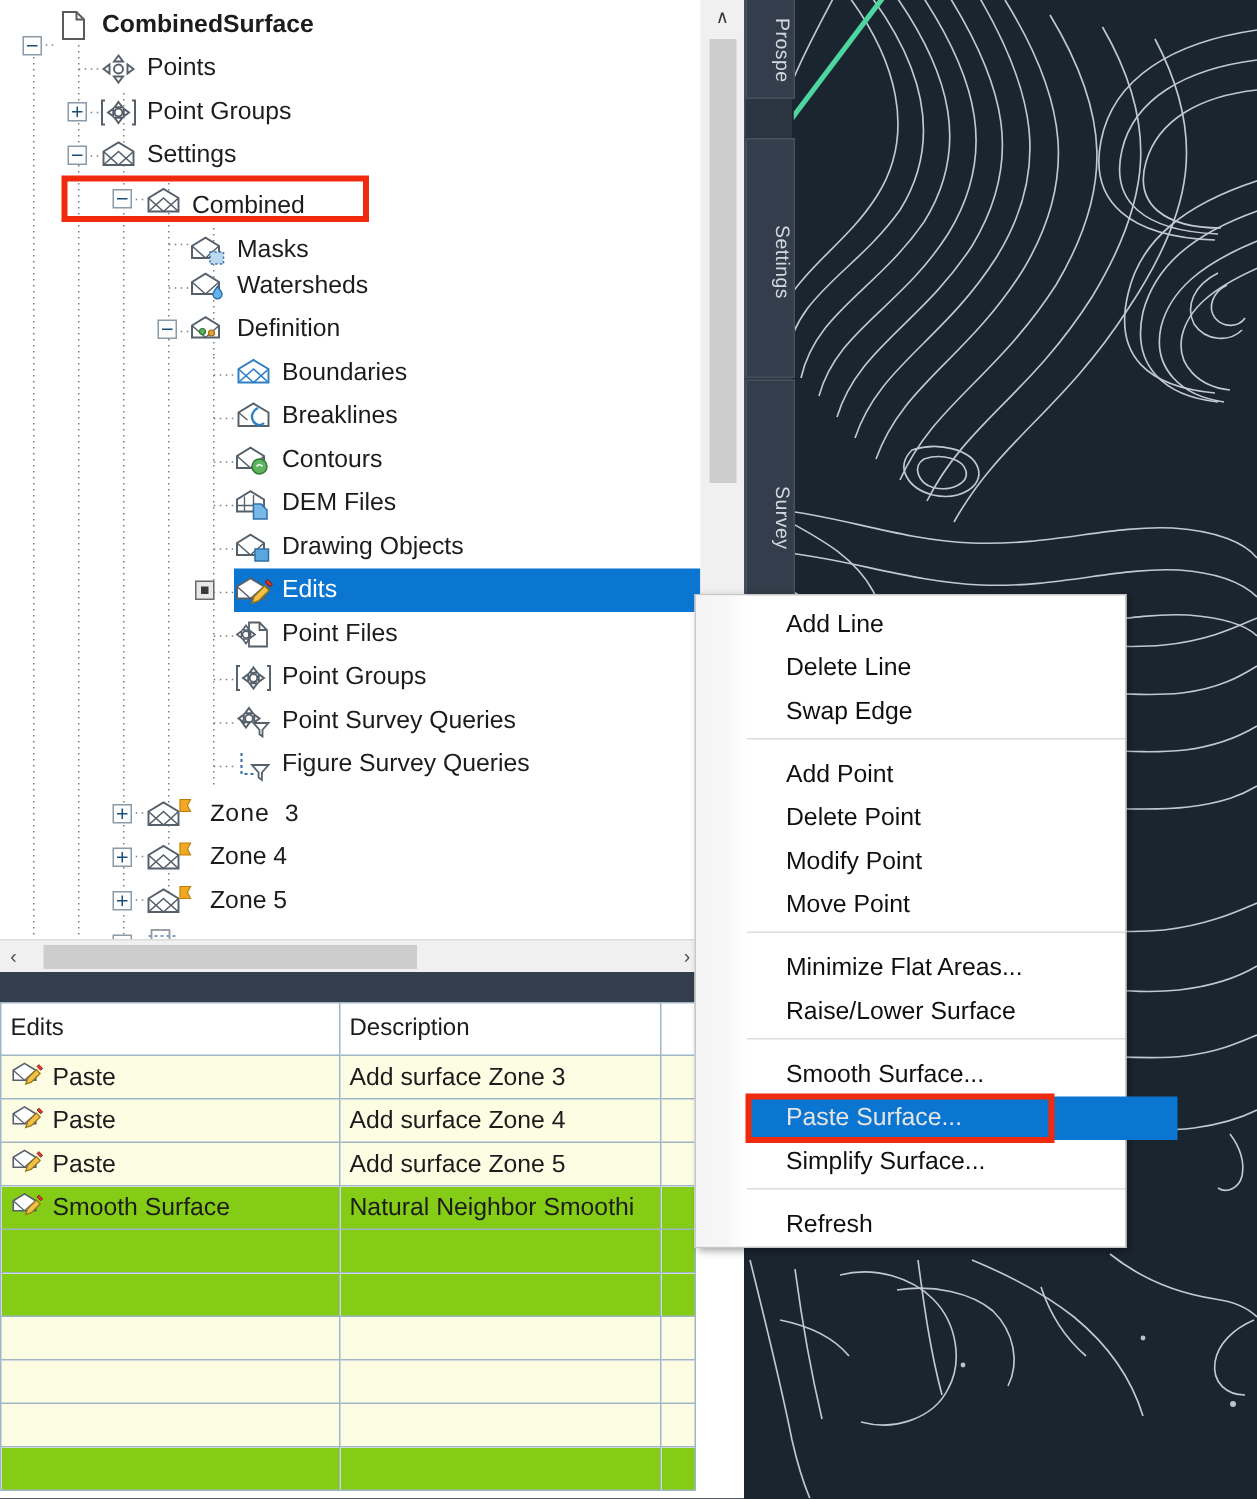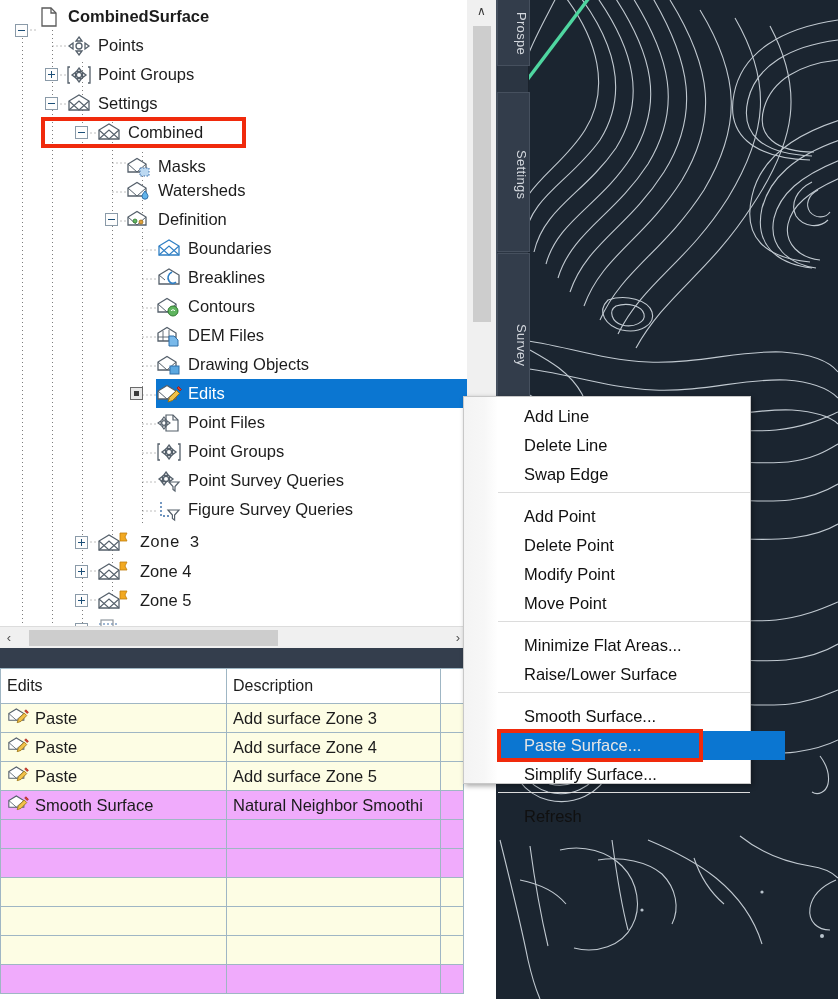--- a/index.html
+++ b/index.html
@@ -120,28 +120,28 @@
     border: 1px solid #9fb6c4;
     font-size: 16.5px; color: #1c1c1c; text-align: left;
     padding: 0 6px; height: 29px; font-weight: normal;
     white-space: nowrap; overflow: hidden;
   }
   table.grid th { height: 35px; background: #ffffff; font-size: 16px; }
   .colA { width: 226px; }
   .colB { width: 214px; }
   .colC { width: 23px; }
   tr.r-yellow td { background: #fdfde4; }
-  tr.r-green  td { background: #f0abfc; }
+  tr.r-green  td { background: #84cc16; }
   td.cellicon { padding-left: 2px; }
   td.cellicon .wrap { display: flex; align-items: center; }
   td.cellicon .wrap .t { padding-left: 2px; }
 
   
   #ctxmenu {
-    position: absolute; left: 463px; top: 396px; width: 288px; height: 388px;
+    position: absolute; left: 463px; top: 396px; width: 288px; height: 436px;
     background: #ffffff;
     border: 1px solid #c8c8c8;
     box-shadow: 2px 2px 5px rgba(0,0,0,.35);
   }
   #ctxgutter {
     position: absolute; left: 0; top: 0; width: 34px; height: 100%;
     background: linear-gradient(to right,#f4f4f4 0%,#f7f7f7 60%,#ffffff 100%);
   }
   .mitem {
     position: absolute; left: 34px; width: 252px; height: 29px;
@@ -349,21 +349,21 @@
               </g>
               <g fill="none" stroke="#55606b" stroke-width="1.1">
                 <path d="M3 9l10 9 10-9M3 18l10-9 10 9"></path>
               </g>
             </svg>
         </span>
         <span class="lbl">Settings</span>
       </div>
       <div class="exp" style="left:45px; top:97px;"></div>
 
-      <div class="node" style="left:96px; top:118px;">
+      <div class="node" style="left:96px; top:118px;align-items:flex-end;">
         <span class="ico">
           <svg width="26" height="24" viewBox="0 0 26 24">
               <g fill="#fff" stroke="#55606b" stroke-width="1.3">
                 <path d="M3 18V9l10-6 10 6v9z"></path>
               </g>
               <g fill="none" stroke="#55606b" stroke-width="1.1">
                 <path d="M3 9l10 9 10-9M3 18l10-9 10 9"></path>
               </g>
             </svg>
         </span>

